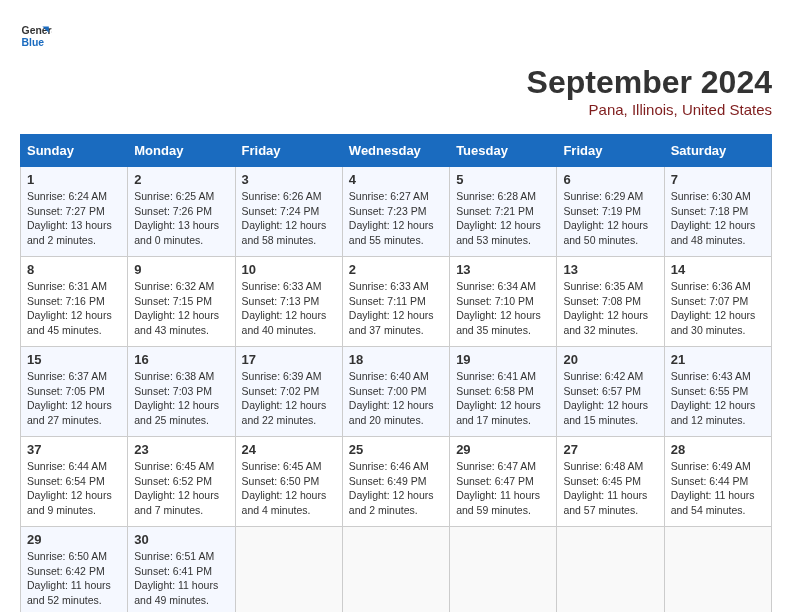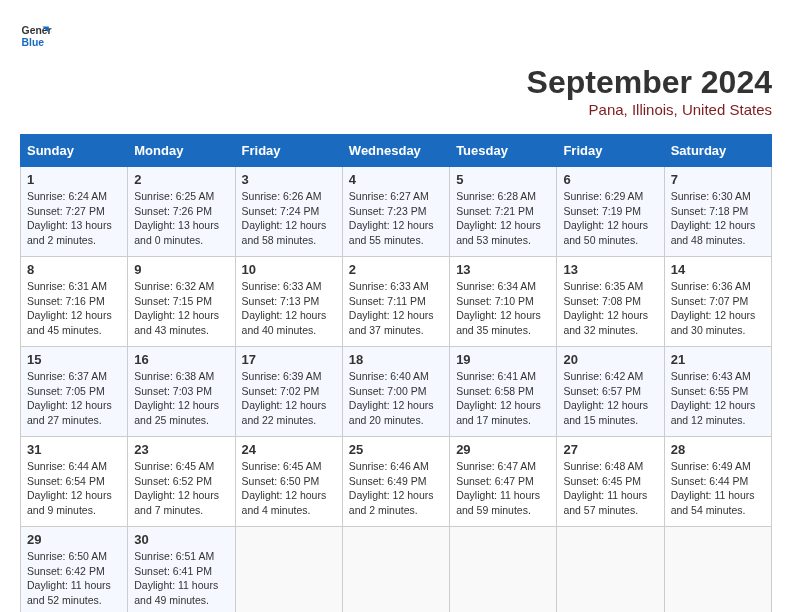--- a/index.html
+++ b/index.html
@@ -198,21 +198,21 @@
           <span class="day-number">20</span>
           <span class="day-info">Sunrise: 6:42 AM<br>Sunset: 6:57 PM<br>Daylight: 12 hours and 15 minutes.</span>
         </td>
         <td>
           <span class="day-number">21</span>
           <span class="day-info">Sunrise: 6:43 AM<br>Sunset: 6:55 PM<br>Daylight: 12 hours and 12 minutes.</span>
         </td>
       </tr>
       <tr>
         <td>
-          <span class="day-number">31</span>
+          <span class="day-number">37</span>
           <span class="day-info">Sunrise: 6:44 AM<br>Sunset: 6:54 PM<br>Daylight: 12 hours and 9 minutes.</span>
         </td>
         <td>
           <span class="day-number">23</span>
           <span class="day-info">Sunrise: 6:45 AM<br>Sunset: 6:52 PM<br>Daylight: 12 hours and 7 minutes.</span>
         </td>
         <td>
           <span class="day-number">24</span>
           <span class="day-info">Sunrise: 6:45 AM<br>Sunset: 6:50 PM<br>Daylight: 12 hours and 4 minutes.</span>
         </td>

